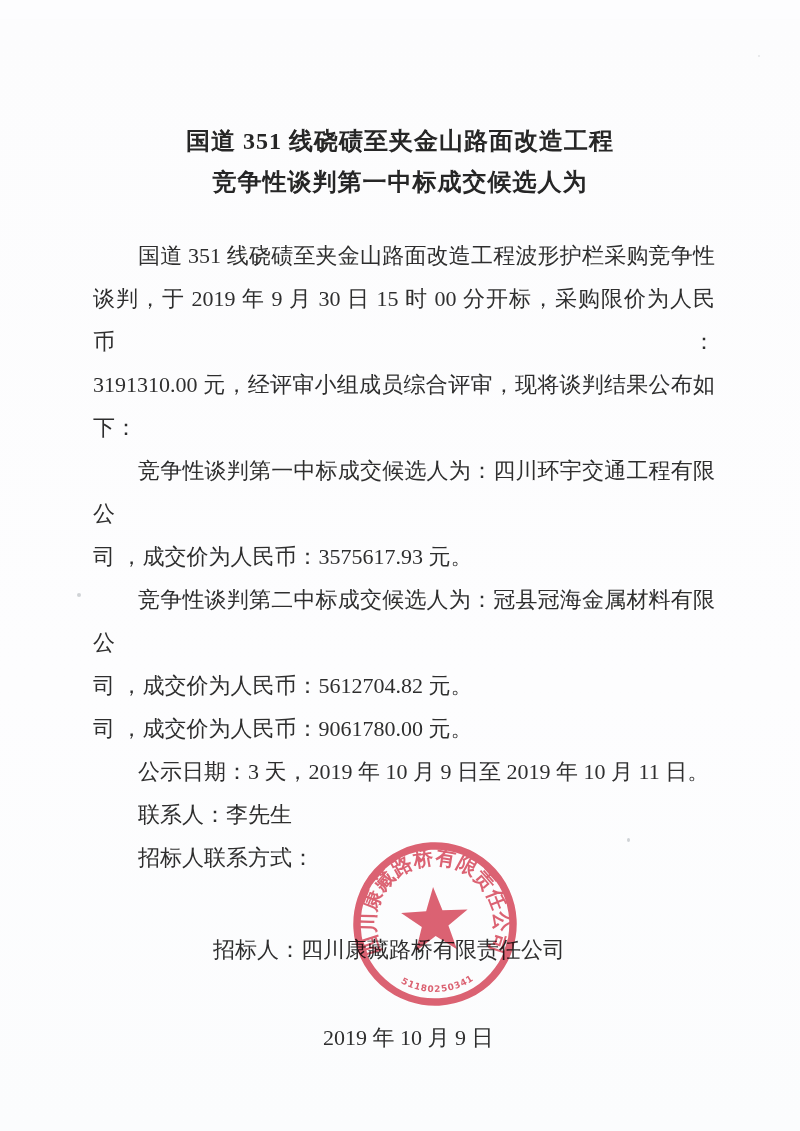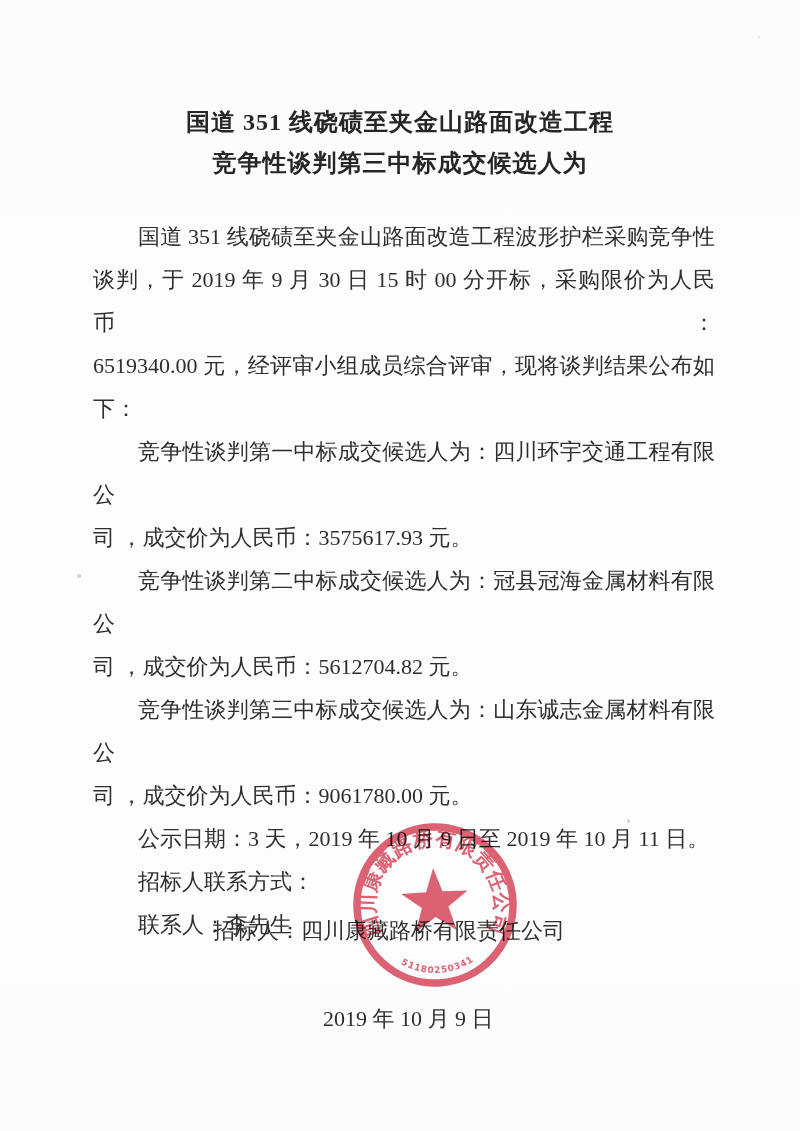--- a/index.html
+++ b/index.html
@@ -7,20 +7,21 @@
     width: 800px; height: 1131px;
     background: #fdfdfe;
     font-family: "Liberation Serif", "DejaVu Serif", serif;
     color: #2d2d2d;
     position: relative;
     overflow: hidden;
   }
   .page {
     position: absolute; inset: 0;
     background: linear-gradient(180deg, #fcfcfd 0%, #fdfdfe 60%, #fbfcfd 100%);
+    margin-top: 19px;
   }
   .title-line {
     position: absolute; left: 0; width: 800px;
     text-align: center;
     font-size: 24px; font-weight: bold;
     letter-spacing: 1px;
     color: #262626;
   }
   #title1 { top: 106px; }
   #title2 { top: 147px; }
@@ -69,36 +70,35 @@
   #speck1 { left: 77px; top: 574px; width: 4px; height: 4px; }
   #speck2 { left: 627px; top: 819px; width: 3px; height: 4px; }
   #speck3 { left: 758px; top: 36px; width: 2px; height: 2px; opacity: 0.25; }
 </style>
 </head>
 <body>
 
 <div class="page">
 
   <div id="title1" class="title-line">国道 351 线硗碛至夹金山路面改造工程</div>
-  <div id="title2" class="title-line">竞争性谈判第三中标成交候选人为</div>
+  <div id="title2" class="title-line">竞争性谈判第一中标成交候选人为</div>
 
   <div class="body-text">
     <p class="ind jus">国道 351 线硗碛至夹金山路面改造工程波形护栏采购竞争性</p>
     <p class="jus">谈判，于 2019 年 9 月 30 日 15 时 00 分开标，采购限价为人民币：</p>
-    <p class="jus">6519340.00 元，经评审小组成员综合评审，现将谈判结果公布如</p>
+    <p class="jus">3191310.00 元，经评审小组成员综合评审，现将谈判结果公布如</p>
     <p>下：</p>
     <p class="ind jus">竞争性谈判第一中标成交候选人为：四川环宇交通工程有限公</p>
     <p>司 ，成交价为人民币：3575617.93 元。</p>
     <p class="ind jus">竞争性谈判第二中标成交候选人为：冠县冠海金属材料有限公</p>
     <p>司 ，成交价为人民币：5612704.82 元。</p>
-    <p class="ind jus">竞争性谈判第三中标成交候选人为：山东诚志金属材料有限公</p>
     <p>司 ，成交价为人民币：9061780.00 元。</p>
     <p class="ind">公示日期：3 天，2019 年 10 月 9 日至 2019 年 10 月 11 日。</p>
+    <p class="ind">联系人：李先生</p>
     <p class="ind">招标人联系方式：</p>
-    <p class="ind">联系人：李先生</p>
   </div>
 
   <div class="signature">招标人：四川康藏路桥有限责任公司</div>
 
   <div class="doc-date">2019 年 10 月 9 日</div>
 
   <svg class="seal" viewBox="0 0 190 190" xmlns="http://www.w3.org/2000/svg">
     <defs>
       <path id="arc-top" d="M 40.6,120.4 A 60,60 0 1 1 149.4,120.4" fill="none"></path>
       <path id="arc-bottom" d="M 56,150.7 A 68,68 0 0 0 134,150.7" fill="none"></path>

